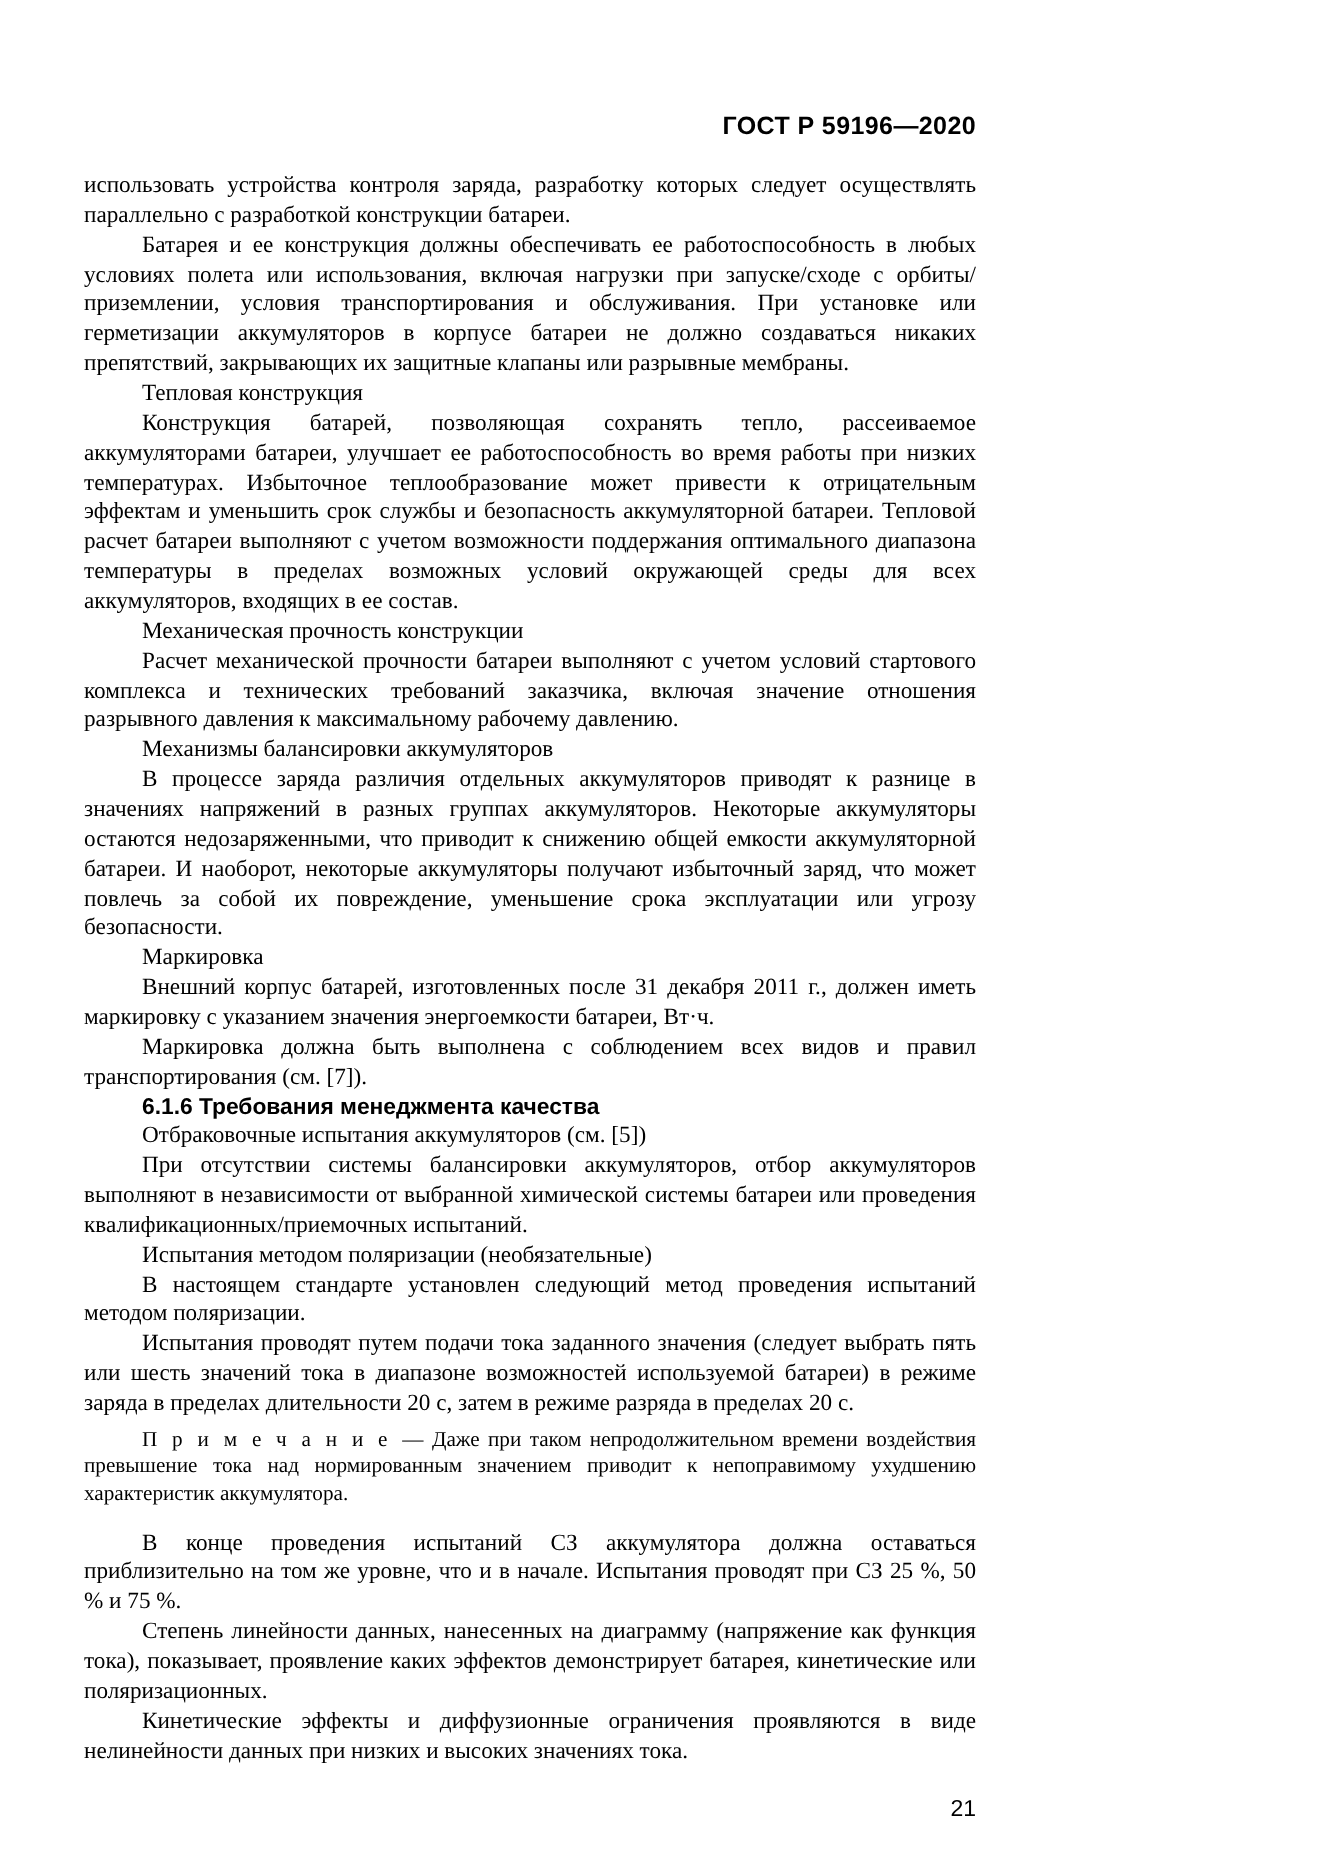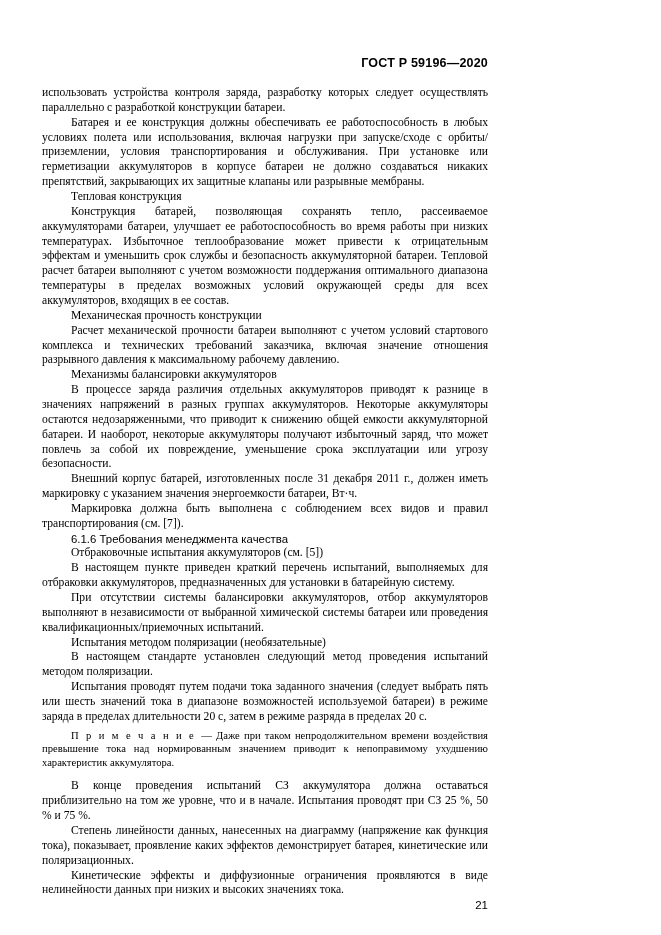--- a/index.html
+++ b/index.html
@@ -39,21 +39,21 @@
   p {
     margin: 0;
     text-indent: 29px;
     text-align: justify;
   }
   p.noindent {
     text-indent: 0;
   }
   p.heading {
     font-family: "Liberation Sans", sans-serif;
-    font-weight: normal;
+    font-weight: bold;
     font-size: 11.4px;
     text-indent: 29px;
     text-align: left;
   }
   p.note {
     font-size: 10.6px;
     text-indent: 29px;
     margin-top: 4px;
     margin-bottom: 10px;
   }
@@ -78,25 +78,25 @@
   <div class="body-text">
 
     <p class="noindent">использовать устройства контроля заряда, разработку которых следует осуществлять параллельно с разработкой конструкции батареи.</p>
     <p>Батарея и ее конструкция должны обеспечивать ее работоспособность в любых условиях полета или использования, включая нагрузки при запуске/сходе с орбиты/приземлении, условия транспортирования и обслуживания. При установке или герметизации аккумуляторов в корпусе батареи не должно создаваться никаких препятствий, закрывающих их защитные клапаны или разрывные мембраны.</p>
     <p>Тепловая конструкция</p>
     <p>Конструкция батарей, позволяющая сохранять тепло, рассеиваемое аккумуляторами батареи, улучшает ее работоспособность во время работы при низких температурах. Избыточное теплообразование может привести к отрицательным эффектам и уменьшить срок службы и безопасность аккумуляторной батареи. Тепловой расчет батареи выполняют с учетом возможности поддержания оптимального диапазона температуры в пределах возможных условий окружающей среды для всех аккумуляторов, входящих в ее состав.</p>
     <p>Механическая прочность конструкции</p>
     <p>Расчет механической прочности батареи выполняют с учетом условий стартового комплекса и технических требований заказчика, включая значение отношения разрывного давления к максимальному рабочему давлению.</p>
     <p>Механизмы балансировки аккумуляторов</p>
     <p>В процессе заряда различия отдельных аккумуляторов приводят к разнице в значениях напряжений в разных группах аккумуляторов. Некоторые аккумуляторы остаются недозаряженными, что приводит к снижению общей емкости аккумуляторной батареи. И наоборот, некоторые аккумуляторы получают избыточный заряд, что может повлечь за собой их повреждение, уменьшение срока эксплуатации или угрозу безопасности.</p>
+    <p>Маркировка</p>
     <p>Внешний корпус батарей, изготовленных после 31 декабря 2011 г., должен иметь маркировку с указанием значения энергоемкости батареи, Вт·ч.</p>
     <p>Маркировка должна быть выполнена с соблюдением всех видов и правил транспортирования (см. [7]).</p>
     <p class="heading">6.1.6 Требования менеджмента качества</p>
     <p>Отбраковочные испытания аккумуляторов (см. [5])</p>
-    <p>В настоящем пункте приведен краткий перечень испытаний, выполняемых для отбраковки аккумуляторов, предназначенных для установки в батарейную систему.</p>
     <p>При отсутствии системы балансировки аккумуляторов, отбор аккумуляторов выполняют в независимости от выбранной химической системы батареи или проведения квалификационных/приемочных испытаний.</p>
     <p>Испытания методом поляризации (необязательные)</p>
     <p>В настоящем стандарте установлен следующий метод проведения испытаний методом поляризации.</p>
     <p>Испытания проводят путем подачи тока заданного значения (следует выбрать пять или шесть значений тока в диапазоне возможностей используемой батареи) в режиме заряда в пределах длительности 20 с, затем в режиме разряда в пределах 20 с.</p>
 
     <p class="note"><span class="lead">П р и м е ч а н и е </span><span> — Даже при таком непродолжительном времени воздействия превышение тока над нормированным значением приводит к непоправимому ухудшению характеристик аккумулятора.</span></p>
 
     <p>В конце проведения испытаний СЗ аккумулятора должна оставаться приблизительно на том же уровне, что и в начале. Испытания проводят при СЗ 25 %, 50 % и 75 %.</p>
     <p>Степень линейности данных, нанесенных на диаграмму (напряжение как функция тока), показывает, проявление каких эффектов демонстрирует батарея, кинетические или поляризационных.</p>
     <p>Кинетические эффекты и диффузионные ограничения проявляются в виде нелинейности данных при низких и высоких значениях тока.</p>

